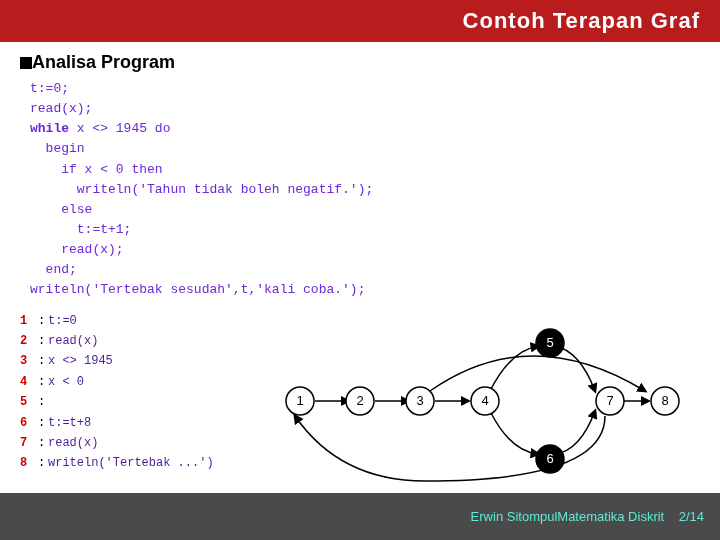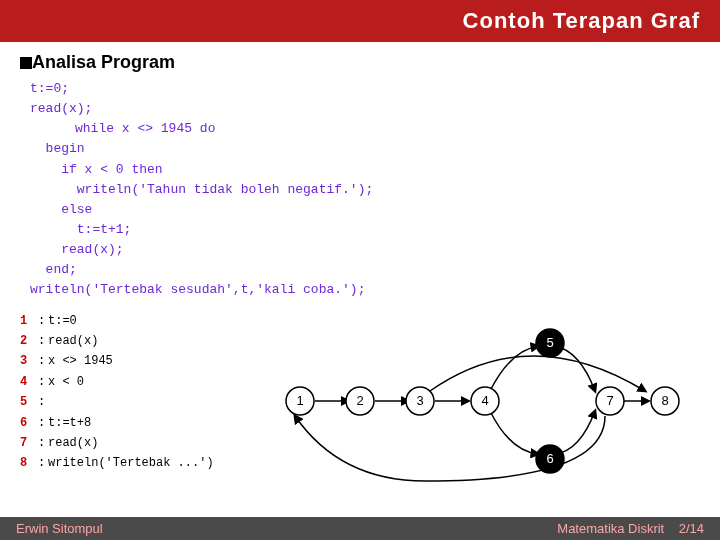--- a/index.html
+++ b/index.html
@@ -79,62 +79,62 @@
       font-weight: bold;
       min-width: 16px;
     }
 
     .colon-col {
       color: #000;
       min-width: 8px;
     }
 
     .desc-col {
-      color: #000000;
+      color: #4c1d95;
     }
 
     
     .graph-area {
       flex: 1;
       position: relative;
       height: 180px;
     }
 
     
     .footer {
       position: absolute;
       bottom: 0;
       left: 0;
       right: 0;
       background: #4a4a4a;
-      color: #fca5a5;
-      display: flex;
-      justify-content: space-between;
+      color: #5eead4;
+      display: flex;
+      justify-content: flex-end;
       align-items: center;
-      padding: 4px 16px;
+      padding: 16px 16px;
       font-size: 13px;
     }
   </style>
 </head>
 <body>
 
 <div class="header">
   <span>Contoh Terapan Graf</span>
 </div>
 
 <div class="main">
 
   <div class="section-title">
     <span class="bullet-square"></span>
     <span>Analisa Program</span>
   </div>
 
   <div class="code-block">t:=0;
 read(x);
-<span style="font-weight:normal;margin-left:45px;">while</span> x &lt;&gt; 1945 do
+<span style="font-weight:bold;">while</span> x &lt;&gt; 1945 do
   begin
     if x &lt; 0 then
       writeln('Tahun tidak boleh negatif.');
     else
       t:=t+1;
     read(x);
   end;
 writeln('Tertebak sesudah',t,'kali coba.');</div>
 
   <div class="bottom-section">

